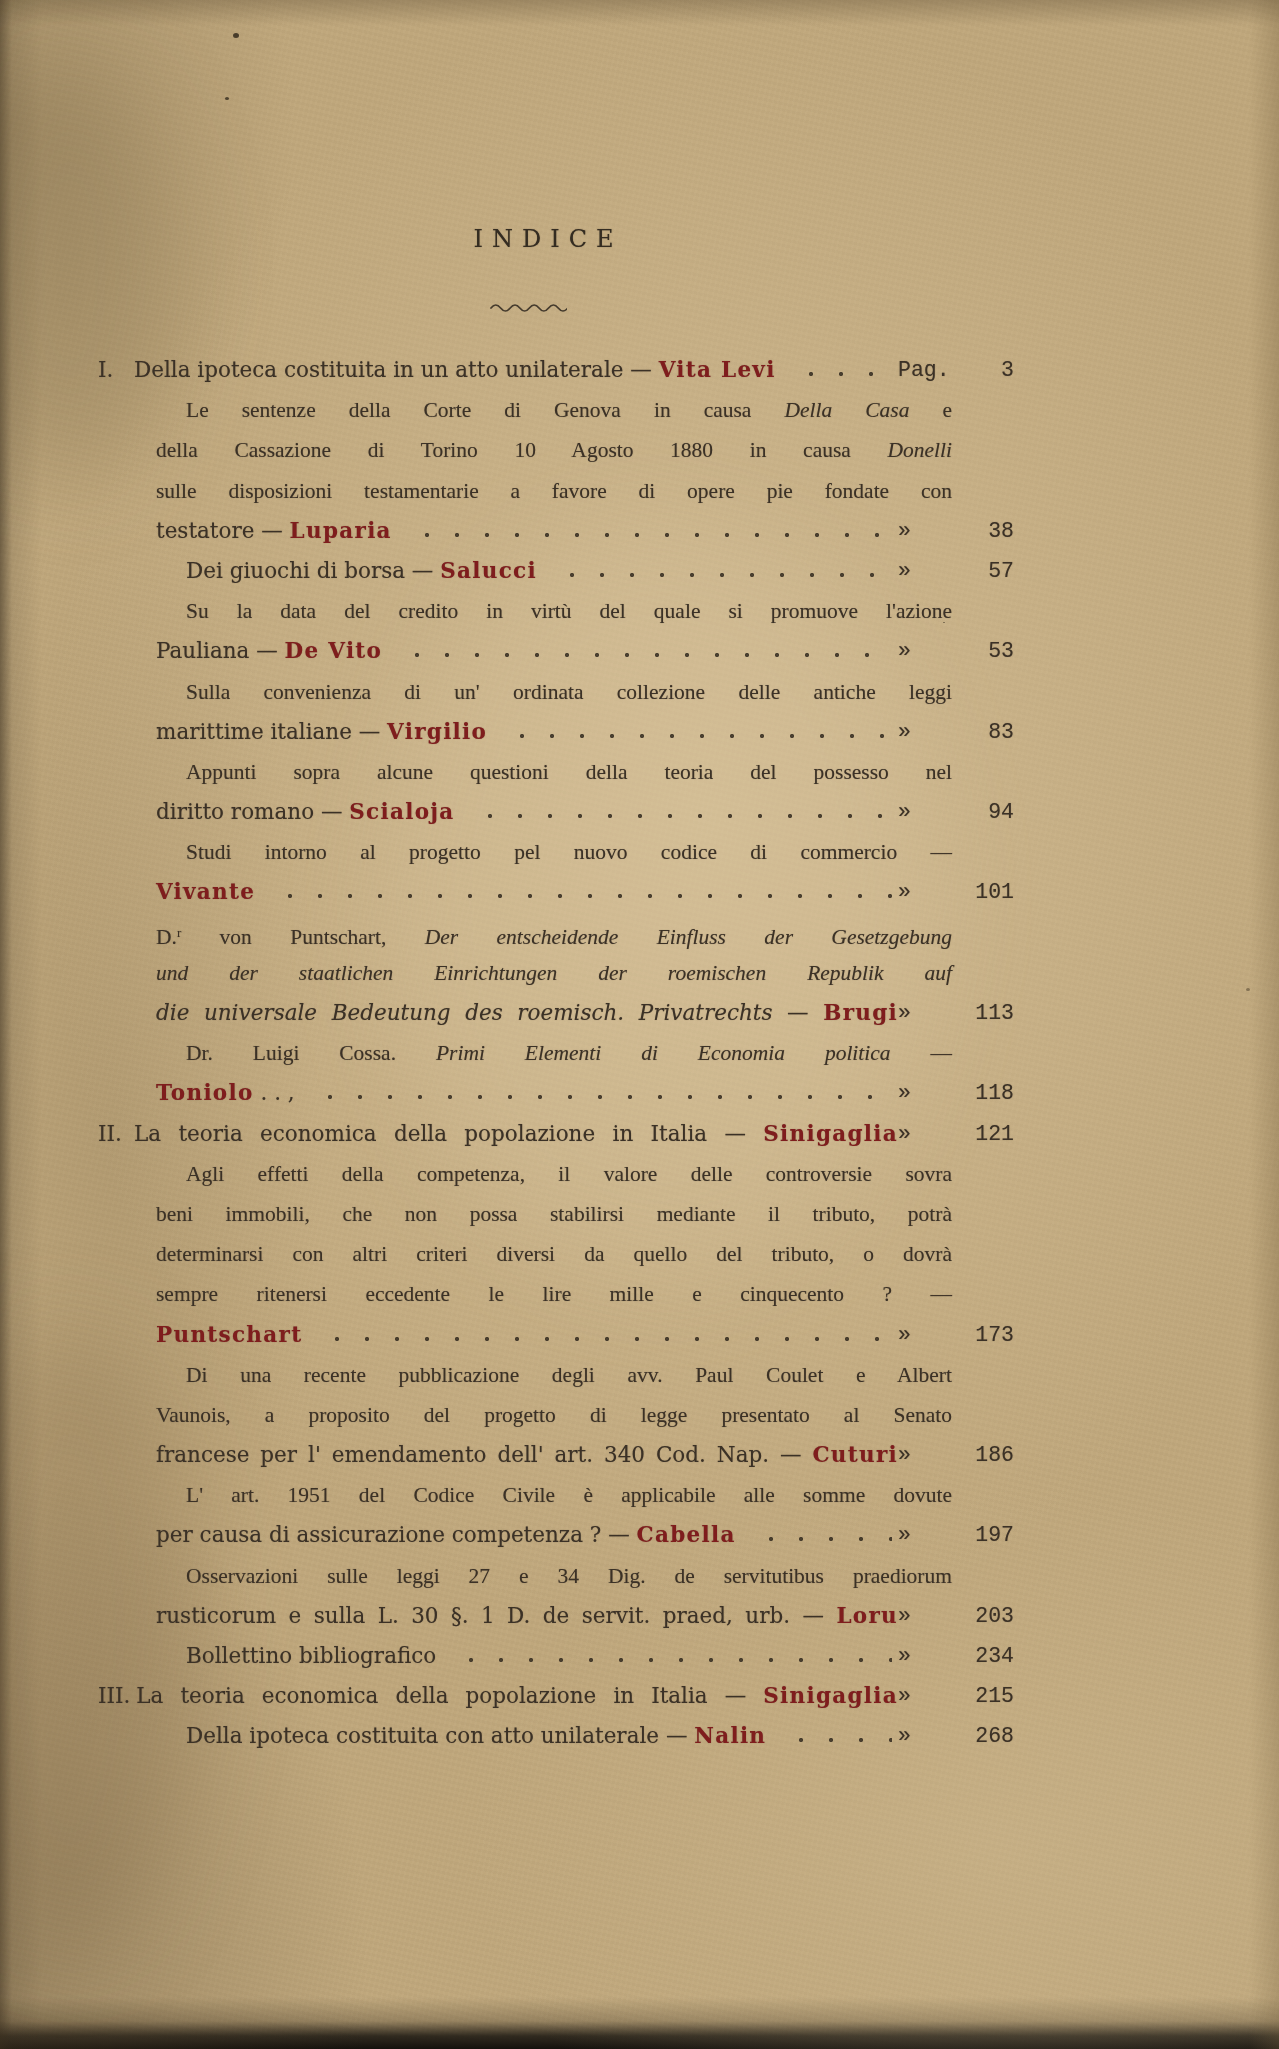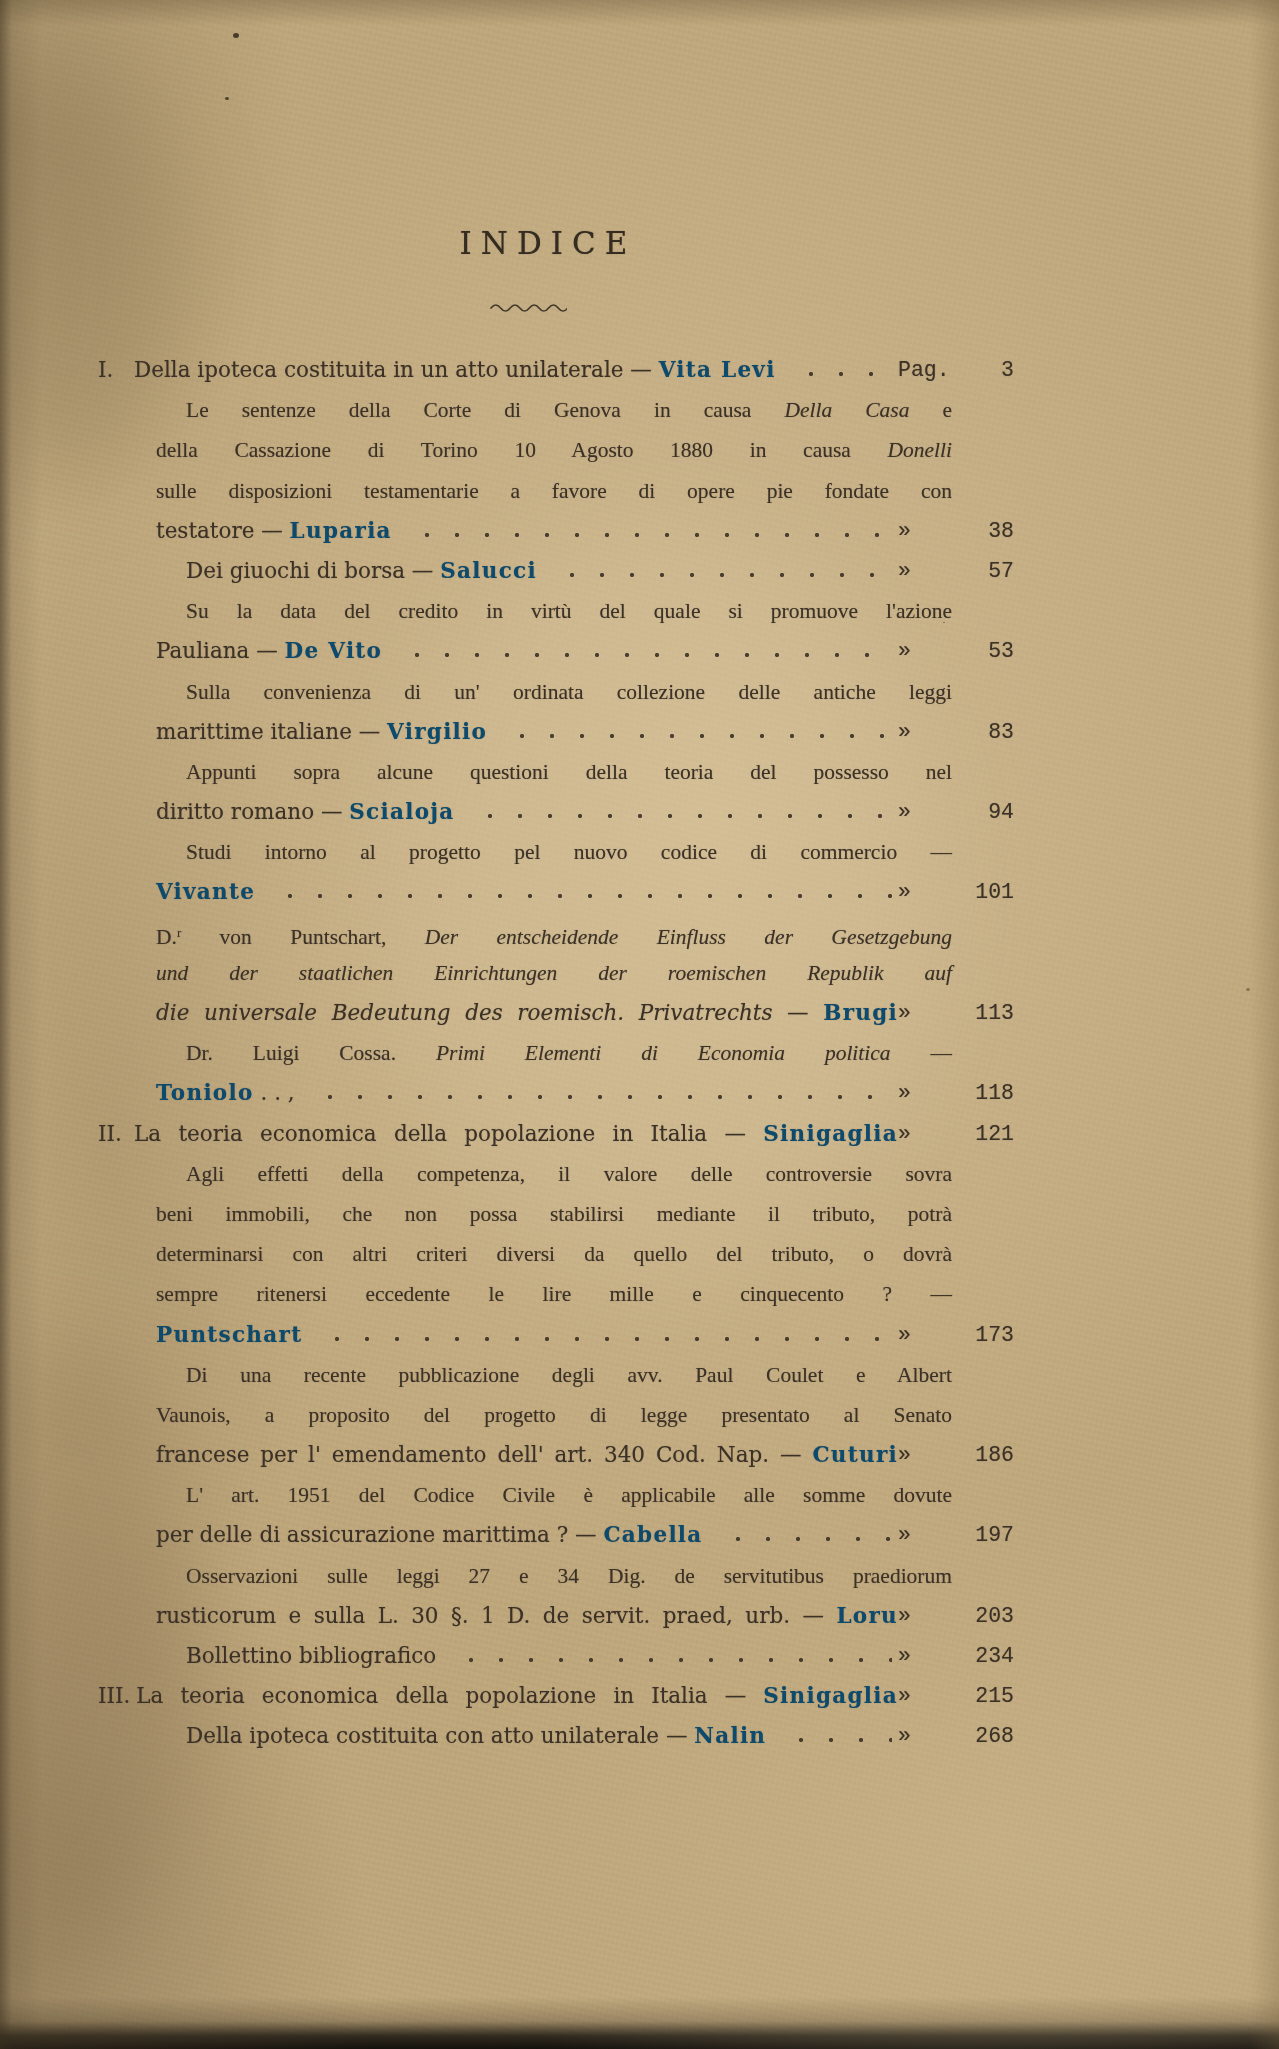--- a/index.html
+++ b/index.html
@@ -29,37 +29,37 @@
   .shade.s2{left:-40px;top:60px;width:220px;height:420px;background:rgba(112,92,60,.18);}
   .shade.s3{left:380px;top:520px;width:560px;height:760px;background:rgba(232,214,176,.16);}
   .specks{position:absolute;left:233px;top:33px;width:6px;height:5px;border-radius:50%;
     background:rgba(42,34,23,.8);
     box-shadow:-9px 63px 0 -1px rgba(44,36,24,.75),
                708px 587px 0 -2px rgba(58,48,34,.65),
                1012px 954px 0 -1px rgba(70,58,40,.5),
                330px 1262px 0 -2px rgba(70,58,40,.4);}
   .title{
     position:absolute;top:225px;left:0;width:1096px;text-align:center;
-    font-size:31px;letter-spacing:9px;color:#342c21;
+    font-size:24px;letter-spacing:9px;color:#342c21;
     text-shadow:0 0 1px rgba(52,44,33,.55);
   }
   .squiggle{position:absolute;left:489px;top:300px;}
   .toc{
     position:absolute;left:98px;top:350px;width:916px;
     font-size:21.5px;
     text-shadow:0 0 1px rgba(59,49,38,.42);
   }
   .line{display:flex;height:40.2px;line-height:40.2px;align-items:stretch;}
   .line.noref{padding-right:62px;font-family:Liberation Serif, serif;}
   .ind-sub{padding-left:88px;}
   .ind-hang{padding-left:58px;justify-content:flex-end;}
   .num{display:inline-block;min-width:30px;margin-right:6px;white-space:pre;}
   .txt{white-space:pre;}
   .txt.fill{flex:1 1 auto;white-space:normal;text-align:justify;text-align-last:justify;}
-  .seg-b{font-weight:bold;letter-spacing:1.3px;color:#0c4a6e;}
+  .seg-b{font-weight:bold;letter-spacing:1.3px;color:#7f1d1d;}
   .seg-i{font-style:italic;}
   .seg-sup{font-size:13px;vertical-align:7px;}
   .leader{
     flex:1 1 auto;margin:0 6px 0 12px;
     background-image:radial-gradient(circle, rgba(55,46,34,.88) 1.8px, transparent 2.4px);
     background-size:30px 6px;background-position:8px 21px;background-repeat:repeat-x;
   }
   .ref{flex:0 0 116px;display:flex;justify-content:space-between;white-space:pre;font-family:Liberation Mono, monospace;}
   .ref-page{min-width:48px;text-align:right;}
 </style>
@@ -183,21 +183,21 @@
       <span class="txt fill"><span class="seg-r">Vaunois, a proposito del progetto di legge presentato al Senato</span></span>
     </div>
     <div class="line ind-hang">
       <span class="txt fill"><span class="seg-r">francese per l' emendamento dell' art. 340 Cod. Nap. — </span><span class="seg-b">Cuturi</span></span>
       <span class="ref"><span class="ref-label">»</span><span class="ref-page">186</span></span>
     </div>
     <div class="line ind-sub noref">
       <span class="txt fill"><span class="seg-r">L' art. 1951 del Codice Civile è applicabile alle somme dovute</span></span>
     </div>
     <div class="line ind-hang">
-      <span class="txt"><span class="seg-r">per delle di assicurazione marittima ? — </span><span class="seg-b">Cabella</span></span>
+      <span class="txt"><span class="seg-r">per causa di assicurazione competenza ? — </span><span class="seg-b">Cabella</span></span>
       <div class="leader"></div>
       <span class="ref"><span class="ref-label">»</span><span class="ref-page">197</span></span>
     </div>
     <div class="line ind-sub noref">
       <span class="txt fill"><span class="seg-r">Osservazioni sulle leggi 27 e 34 Dig. de servitutibus praediorum</span></span>
     </div>
     <div class="line ind-hang">
       <span class="txt fill"><span class="seg-r">rusticorum e sulla L. 30 §. 1 D. de servit. praed, urb. — </span><span class="seg-b">Loru</span></span>
       <span class="ref"><span class="ref-label">»</span><span class="ref-page">203</span></span>
     </div>

